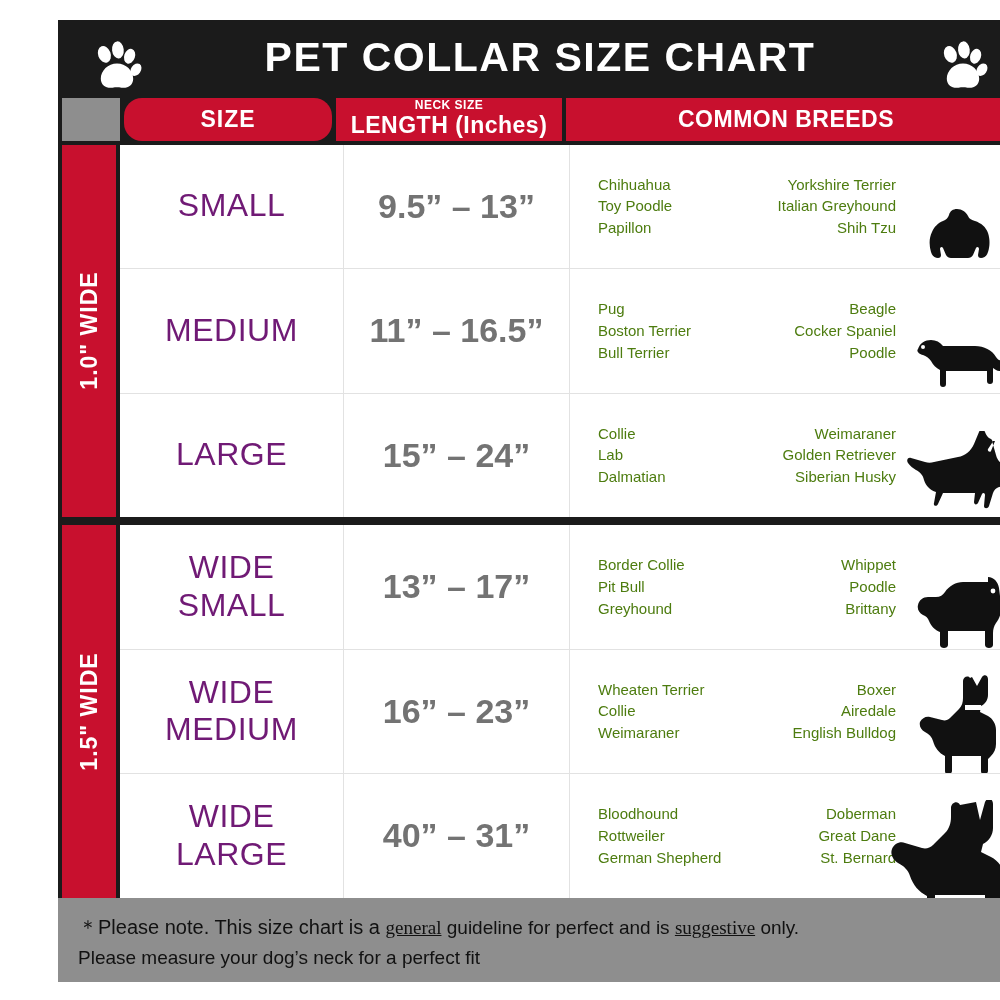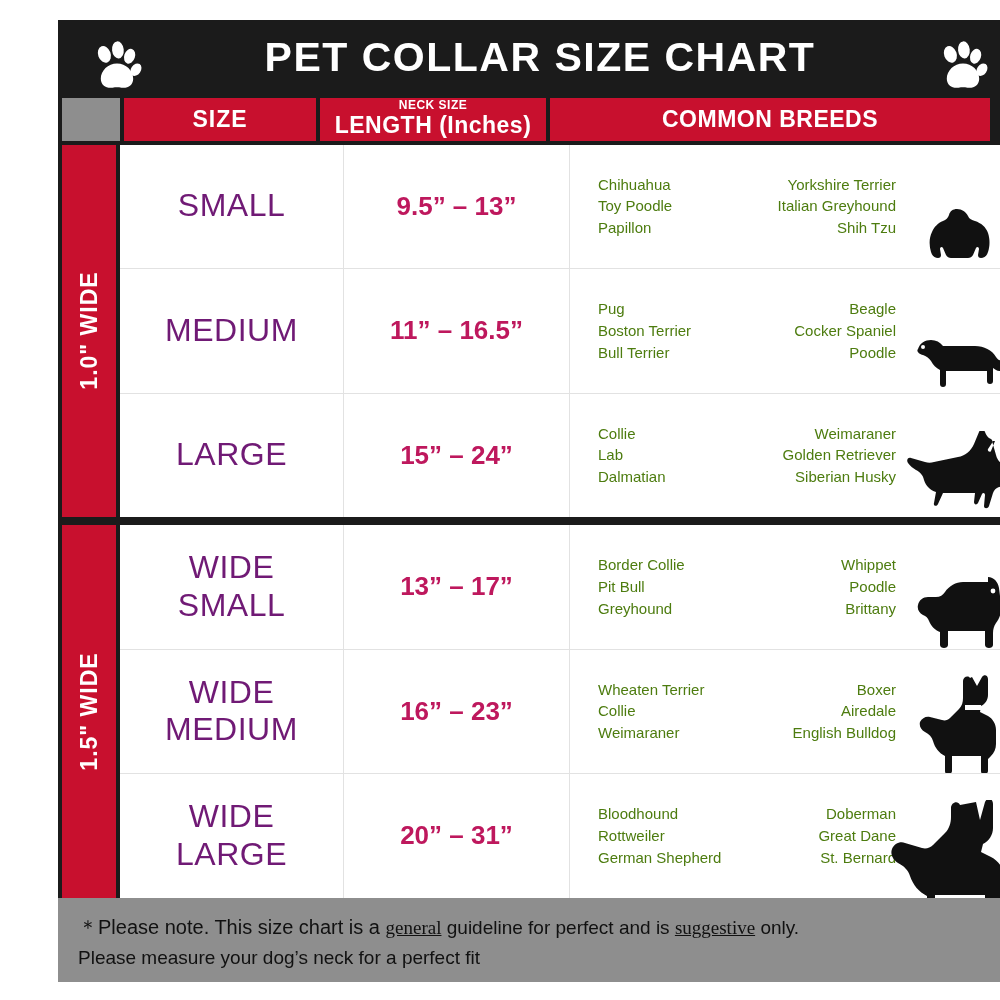--- a/index.html
+++ b/index.html
@@ -60,21 +60,21 @@
     background: #c8102e;
     color: #ffffff;
     margin: 4px 0;
     display: flex;
     flex-direction: column;
     align-items: center;
     justify-content: center;
     font-weight: bold;
   }
   .colhead .gap { width: 4px; background: #1b1b1b; }
-  .ch-size { width: 192px; font-size: 23px; letter-spacing: 1px; }
+  .ch-size { width: 208px; font-size: 23px; letter-spacing: 1px; border-radius: 18px; }
   .ch-length { width: 226px; }
   .ch-breeds { width: 440px; font-size: 23px; letter-spacing: .5px; }
   .neck-small { font-size: 12px; font-weight: bold; letter-spacing: .5px; line-height: 1; margin-bottom: 1px;}
   .len-main { font-size: 23px; letter-spacing: .5px; }
 
   
   .body {
     flex: 1;
     display: flex;
     background: #1b1b1b;
@@ -129,23 +129,23 @@
     letter-spacing: .5px;
     color: #701a75;
     border-right: 1px solid #e2e2e2;
     line-height: 1.18;
   }
   .c-len {
     width: 226px;
     display: flex;
     align-items: center;
     justify-content: center;
-    font-size: 26px;
+    font-size: 34px;
     font-weight: bold;
-    color: #be185d;
+    color: #737373;
     border-right: 1px solid #e2e2e2;
   }
   .c-breeds {
     flex: 1;
     display: flex;
     align-items: center;
     padding-left: 28px;
     position: relative;
     overflow: hidden;
   }
@@ -338,21 +338,21 @@
               </svg>
             </div>
           </div>
         </div>
 
         <div class="row last">
           <div class="c-size">
             <span>WIDE</span>
             <span>LARGE</span>
           </div>
-          <div class="c-len">20” – 31”</div>
+          <div class="c-len">40” – 31”</div>
           <div class="c-breeds">
             <div class="breedcol a" style="white-space:pre">Bloodhound
 Rottweiler
 German Shepherd</div>
             <div class="breedcol b" style="white-space:pre">Doberman
 Great Dane
 St. Bernard</div>
             <div class="silho" style="bottom:-18px;">
               <svg width="130" height="116" viewBox="0 0 130 116">
                 <path fill="#111" d="M96 2l4 18 5-18c2-5 8-4 8 2v24c0 7-4 13-10 16l-2 8 10 5c8 4 13 12 13 21v16c0 6-3 11-7 15l-4 4v21c0 2-2 4-4 4s-4-2-4-4V95H55v36c0 2-2 4-4 4s-4-2-4-4V96c-8-4-14-11-17-20-2-6-6-10-12-13-5-3-8-9-6-14 2-5 8-8 13-6l17 5c4 1 8 0 11-3l12-12c4-4 6-10 6-16V8c0-6 7-8 9-3z"></path>

